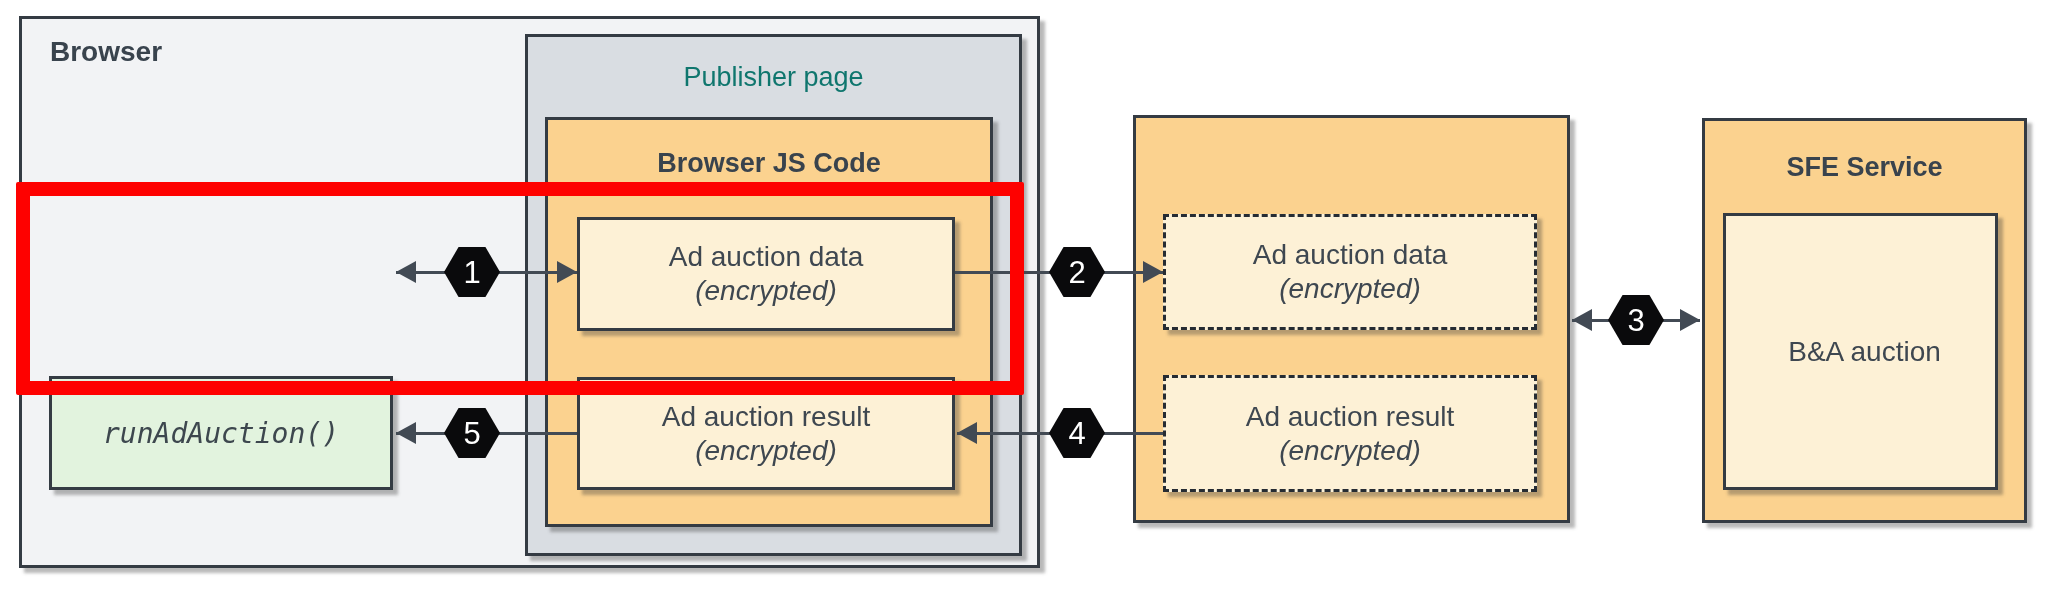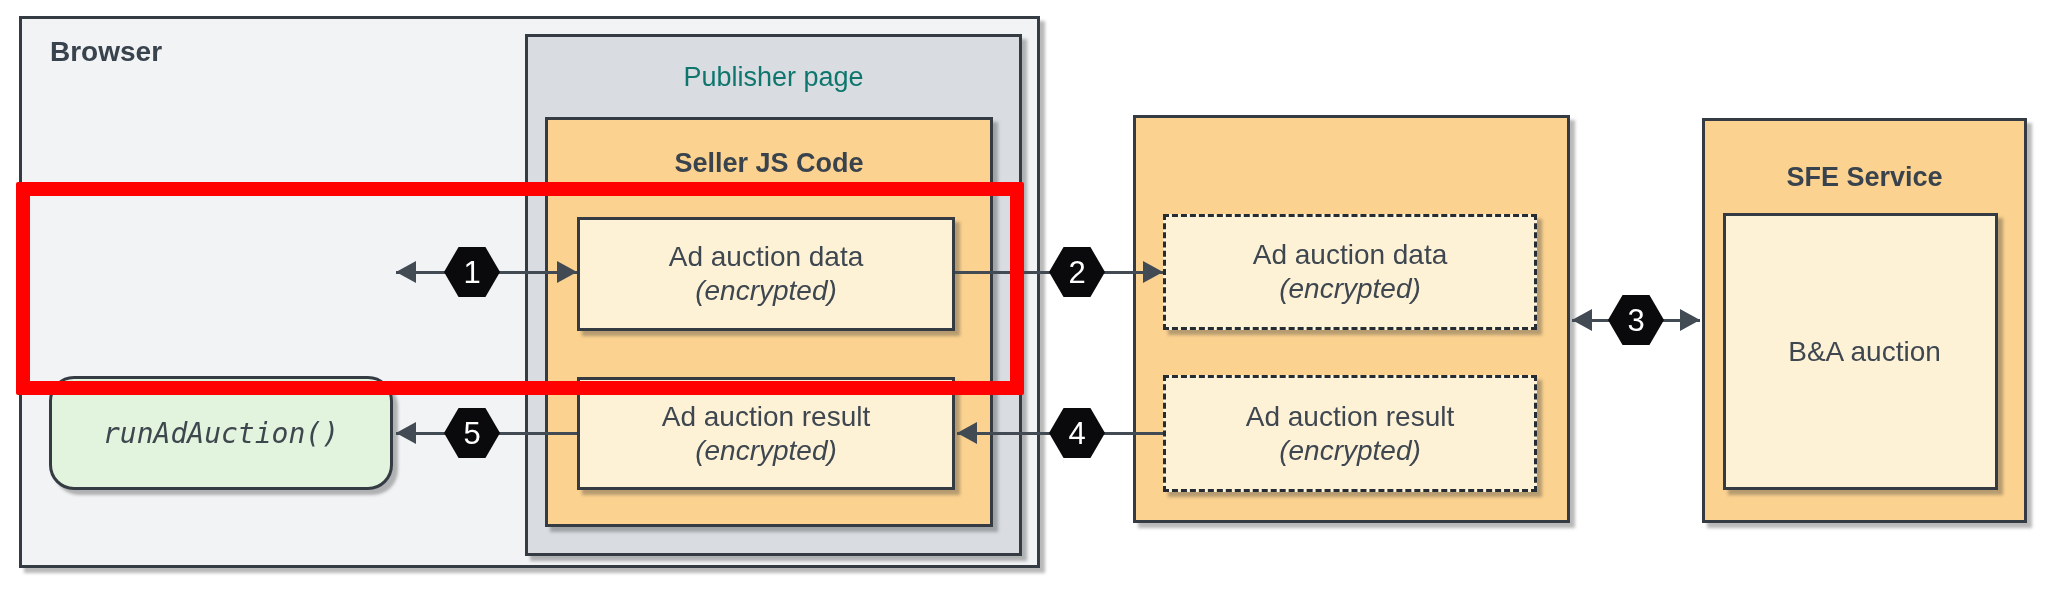--- a/index.html
+++ b/index.html
@@ -45,29 +45,29 @@
   }
 </style>
 </head>
 <body>
 
 <div class="canvas">
 
   <div class="box fill-browser shadow" style="left:19px;top:16px;width:1021px;height:552px;">
     <div class="browser-title" style="left:28px;top:17px;">Browser</div>
 
-    <div class="box fill-green shadow center-col" style="left:27px;top:357px;width:344px;height:114px;border-radius:25px;">
+    <div class="box fill-green shadow center-col" style="left:27px;top:357px;width:344px;height:114px;">
       <span class="code">runAdAuction()</span>
     </div>
 
     <div class="box fill-publisher shadow" style="left:503px;top:15px;width:497px;height:522px;">
       <div class="publisher-title" style="top:25px;">Publisher page</div>
 
       <div class="box fill-orange shadow" style="left:17px;top:80px;width:448px;height:410px;">
-        <div class="container-title" style="top:28px;">Seller JS Code</div>
+        <div class="container-title" style="top:28px;">Browser JS Code</div>
 
         <div class="box fill-cream shadow center-col" style="left:29px;top:97px;width:378px;height:114px;">
           <span class="box-label">Ad auction data</span>
           <span class="box-label italic">(encrypted)</span>
         </div>
         <div class="box fill-cream shadow center-col" style="left:29px;top:257px;width:378px;height:113px;">
           <span class="box-label">Ad auction result</span>
           <span class="box-label italic">(encrypted)</span>
         </div>
       </div>
@@ -80,21 +80,21 @@
       <span class="box-label">Ad auction data</span>
       <span class="box-label italic">(encrypted)</span>
     </div>
     <div class="box fill-cream dashed shadow center-col" style="left:27px;top:257px;width:374px;height:117px;">
       <span class="box-label">Ad auction result</span>
       <span class="box-label italic">(encrypted)</span>
     </div>
   </div>
 
   <div class="box fill-orange shadow" style="left:1702px;top:118px;width:325px;height:405px;">
-    <div class="container-title" style="top:41px;">SFE Service</div>
+    <div class="container-title" style="top:31px;">SFE Service</div>
     <div class="box fill-cream shadow center-col" style="left:18px;top:92px;width:275px;height:277px;padding-left:8px;">
       <span class="box-label">B&amp;A auction</span>
     </div>
   </div>
 
   <div class="hline" style="left:396px;top:271px;width:181px;"></div>
   <div class="ah ah-left" style="left:396px;top:261px;"></div>
   <div class="ah ah-right" style="left:557px;top:261px;"></div>
   <div class="hex" style="left:444px;top:247px;">1</div>
 

